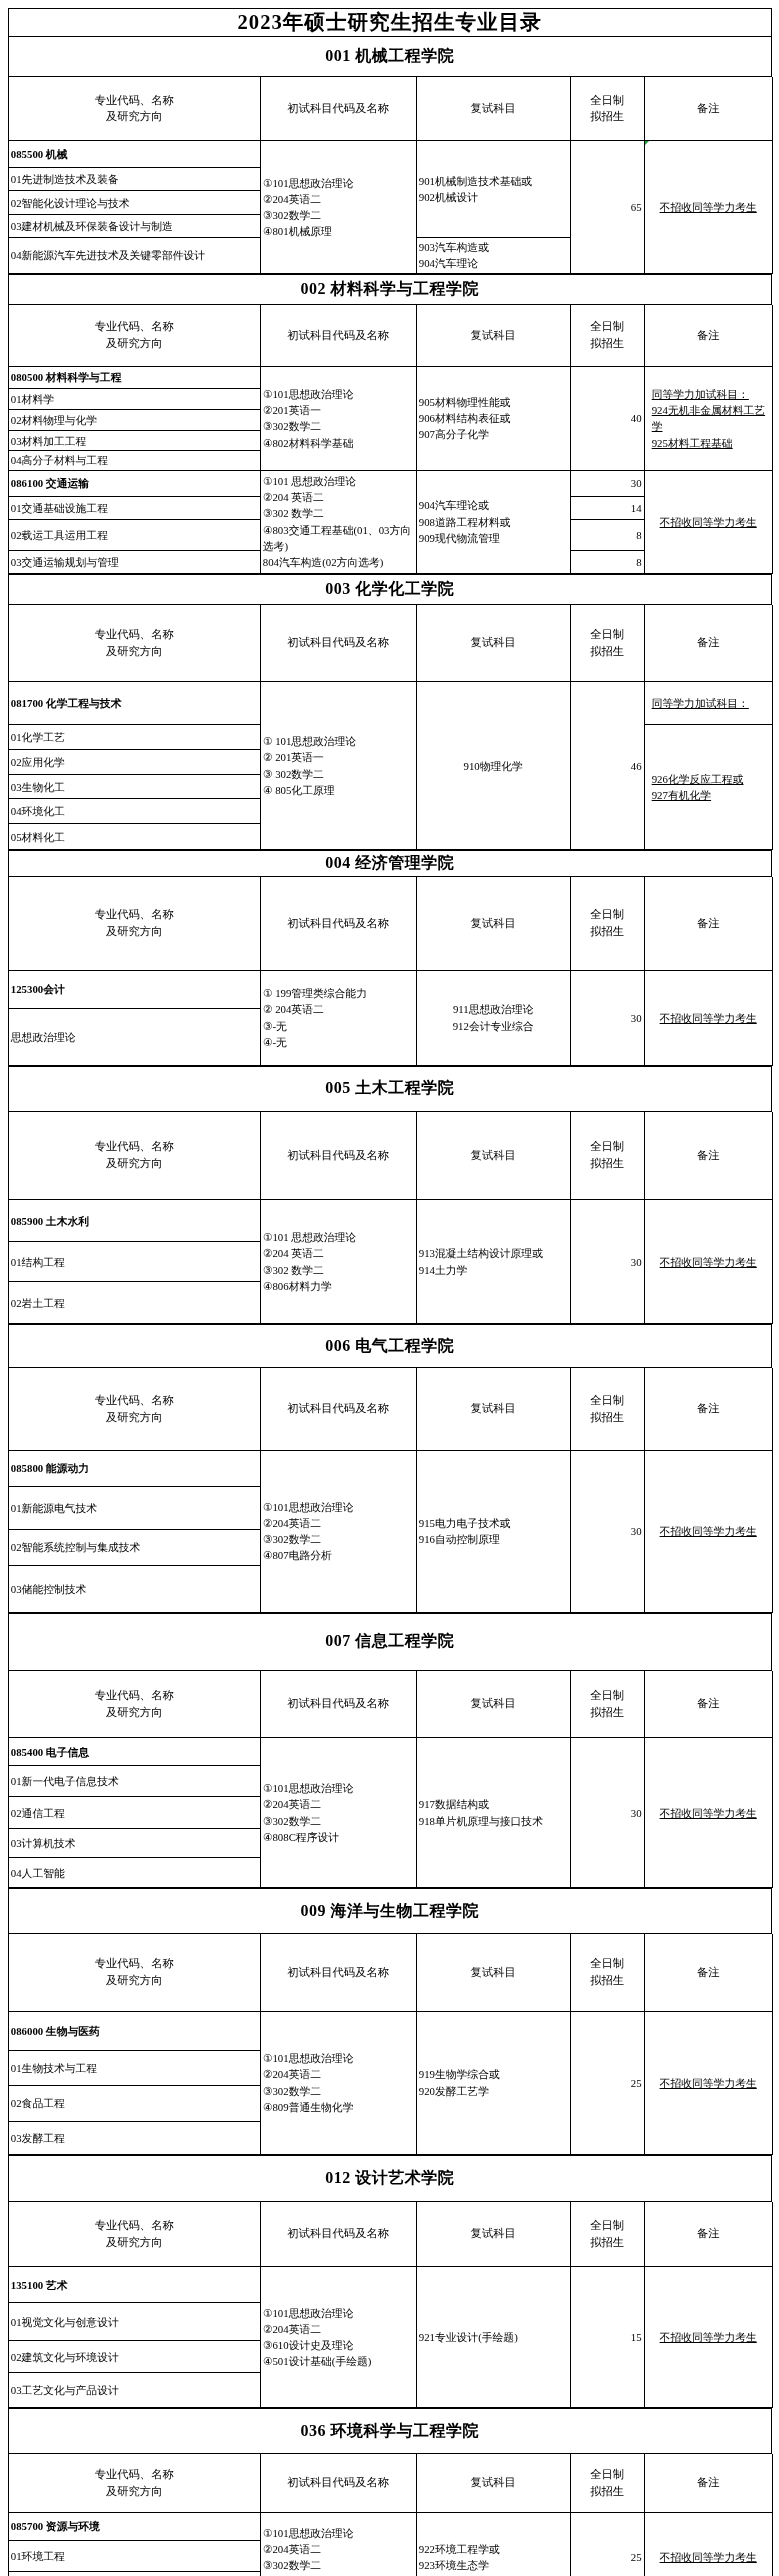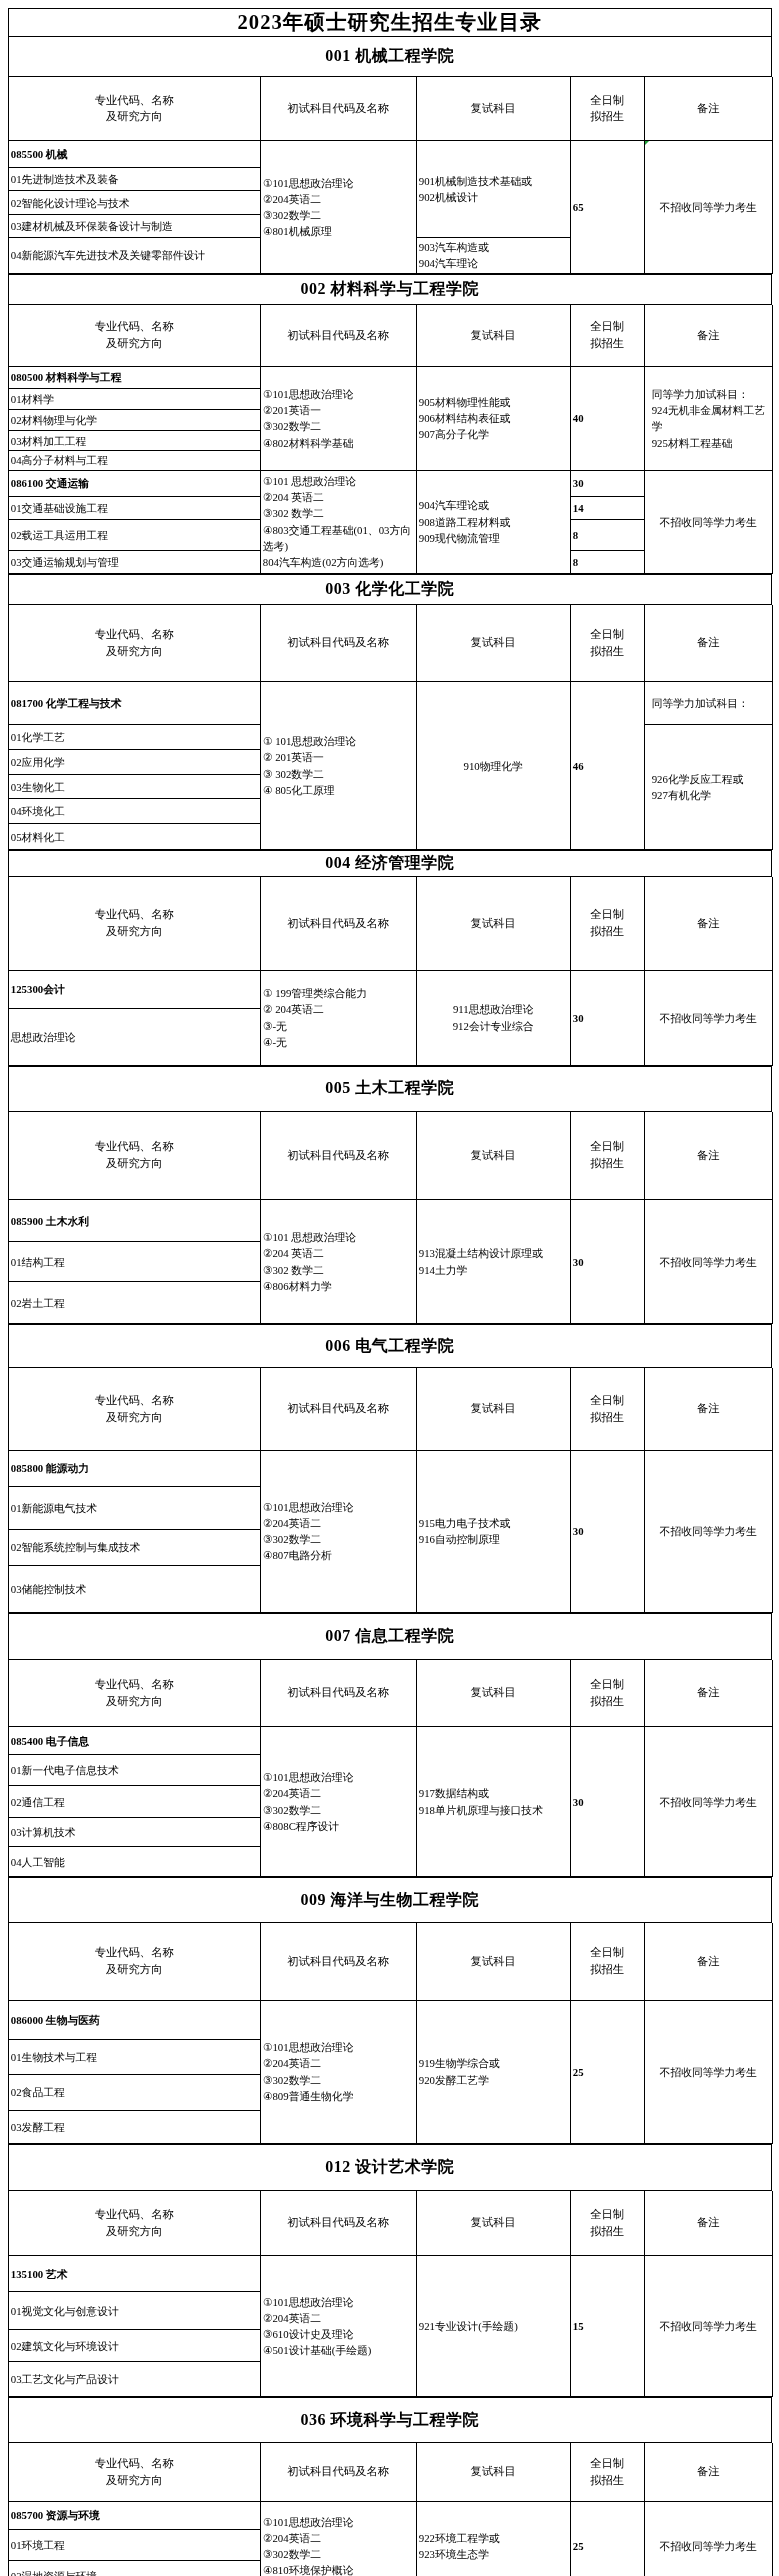--- a/index.html
+++ b/index.html
@@ -25,22 +25,22 @@
   table.sec{border-collapse:collapse;table-layout:fixed;width:764px;}
   table.sec td{
     border:1px solid #000;font-size:10.8px;vertical-align:middle;
     white-space:pre-line;overflow:hidden;padding:1px 2.1px;line-height:1.5;
   }
   table.sec tr.th td{border-top:none;text-align:center;font-size:11.3px;padding:0;}
   .c1{text-align:left;padding-left:3.6px;}
   .prog{font-weight:bold;}
   .c2,.c3{text-align:left;padding-left:4.6px;}
   .ctr{text-align:center;padding-left:2.1px;}
-  .c4{text-align:left;font-weight:bold;}
-  .c5{text-align:center;}
+  .c4{text-align:right;}
+  .c5{text-align:center;text-decoration:underline;}
   .c5.lft{text-align:left;padding-left:7px;}
   .sp{line-height:2.15;}
   .rel{position:relative;}
   .err-tri{
     position:absolute;top:0;left:0;width:0;height:0;
     border-top:4.6px solid #21a038;border-right:4.6px solid transparent;
   }
 </style>
 </head>
 <body>
@@ -326,21 +326,21 @@
       </tr>
   <tr style="height:36px">
         <td class="c1">02智能系统控制与集成技术</td>
       </tr>
   <tr style="height:47px">
         <td class="c1">03储能控制技术</td>
       </tr>
 </tbody>
   </table>
 
-<div class="band" style="height:47px">007 信息工程学院</div>
+<div class="band" style="height:58px">007 信息工程学院</div>
 <table class="sec">
   <colgroup>
       <col style="width:252px">
       <col style="width:156px">
       <col style="width:154px">
       <col style="width:74px">
       <col style="width:128px">
     </colgroup>
   <tbody>
       <tr class="th" style="height:67px">

